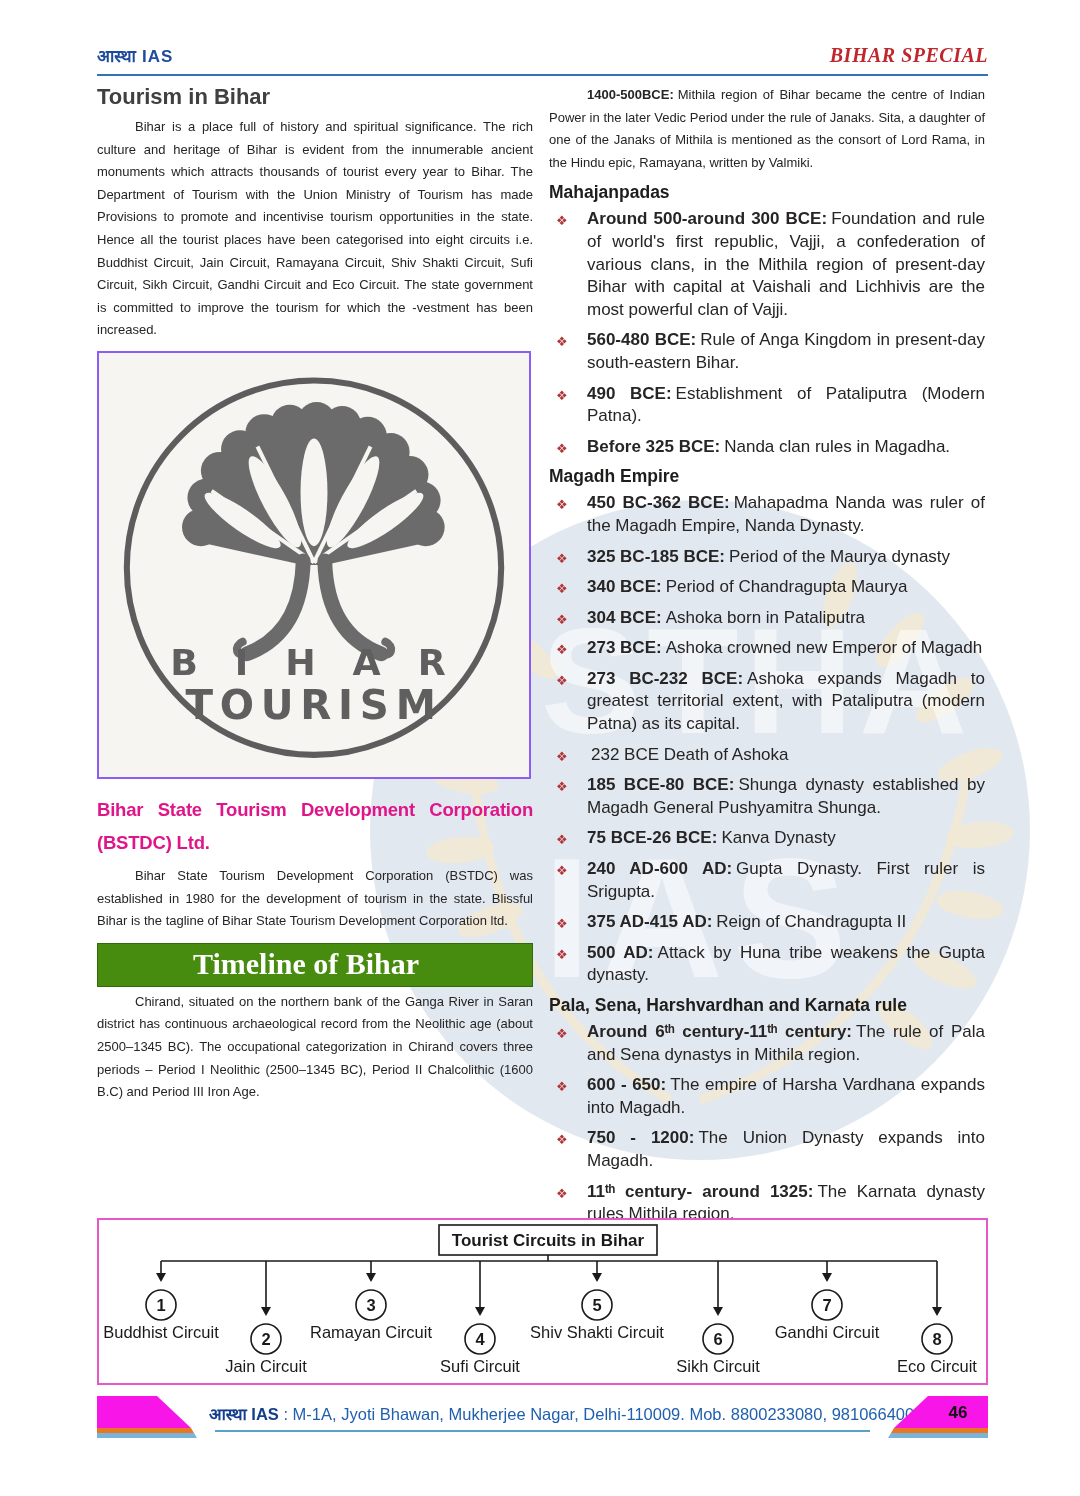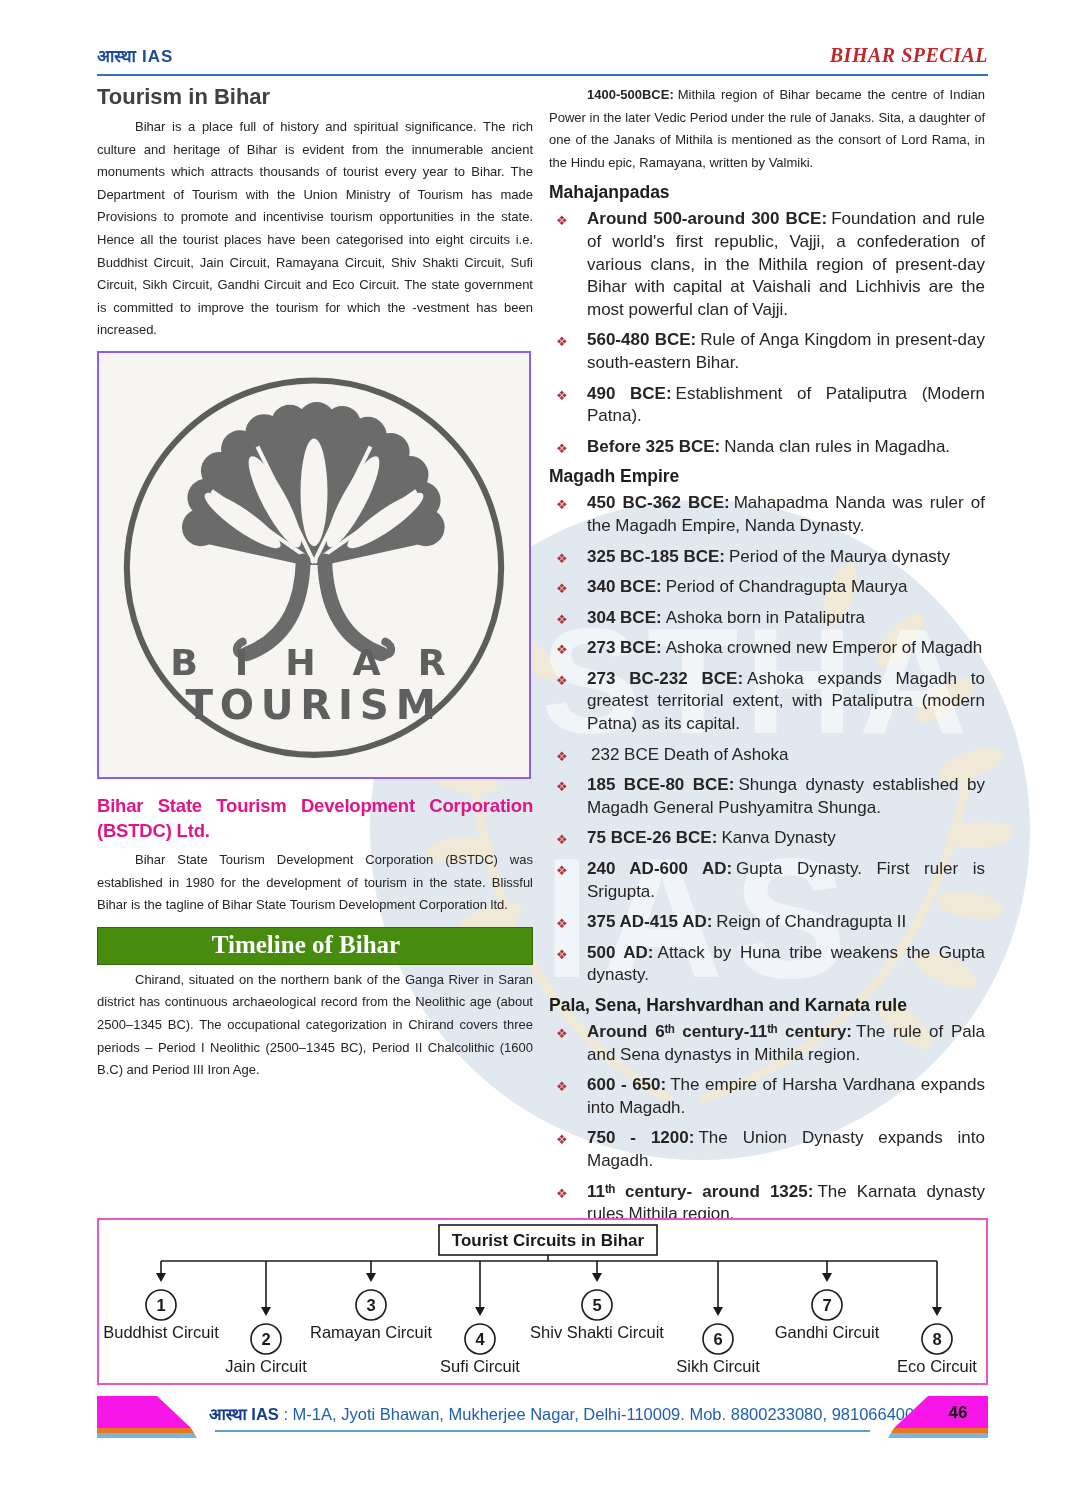--- a/index.html
+++ b/index.html
@@ -22,34 +22,34 @@
     padding-bottom:7px; border-bottom:2.5px solid #2f74b5;
   }
   .brand{font-size:17px; font-weight:bold; color:#1e4b9b;}
   .brand .lat{margin-left:6px; letter-spacing:1px;}
   .edition{font-family:"Liberation Serif","DejaVu Serif",serif; font-style:italic; font-weight:bold; font-size:20px; color:#c0272d; letter-spacing:0.5px;}
   
   .col{position:absolute; top:84px; width:436px; z-index:1;}
   .col-left{left:97px;}
   .col-right{left:549px;}
   .pink-h{color:#404040; font-weight:bold; font-size:22px; margin:0 0 6px 0;}
-  .pink-h2{color:#e0158a; font-weight:bold; font-size:18.5px; line-height:25px; margin:14px 0 6px 0; text-align:justify; letter-spacing:-0.2px;}
+  .pink-h2{color:#e0158a; font-weight:bold; font-size:18.5px; line-height:33px; margin:14px 0 6px 0; text-align:justify; letter-spacing:-0.2px;}
   .para{font-size:13px; line-height:22.6px; text-align:justify; text-indent:38px; margin:0 0 6px 0;}
   .h3{font-size:17.5px; font-weight:bold; color:#1d1d1b; margin:8px 0 5px 0;}
   .h3.first{margin-top:0;}
   
   .logo-box{
     width:430px; height:424px; border:2px solid #8b5cf6; margin:9px 0 2px 0;
     background:#f6f5f2; display:flex; align-items:center; justify-content:center;
   }
   
   .banner{
     margin:10px 0 4px 0; background:#478c0e; border:1px solid #2f6b06;
     color:#ffffff; text-align:center; font-family:"Liberation Serif","DejaVu Serif",serif;
-    font-weight:bold; font-size:25px; padding:3px 18px 5px 0;
+    font-weight:bold; font-size:30px; padding:3px 18px 5px 0;
   }
   
   .bullet{position:relative; padding-left:38px; font-size:17px; line-height:22.6px; text-align:justify; margin:0 0 8px 0;}
   .bmark{position:absolute; left:7px; top:2px; font-size:13px; color:#b03538;}
   .bl{font-weight:bold; padding-right:4px;}
   
   .diagram{position:absolute; left:97px; top:1218px; width:891px; height:167px; border:2px solid #e757c8; background:#ffffff; z-index:2; box-sizing:border-box;}
   
   .footer{position:absolute; left:97px; right:92px; top:1394px; height:52px; z-index:2;}
   .foot-shape{position:absolute; top:2px; width:100px; height:46px;}

